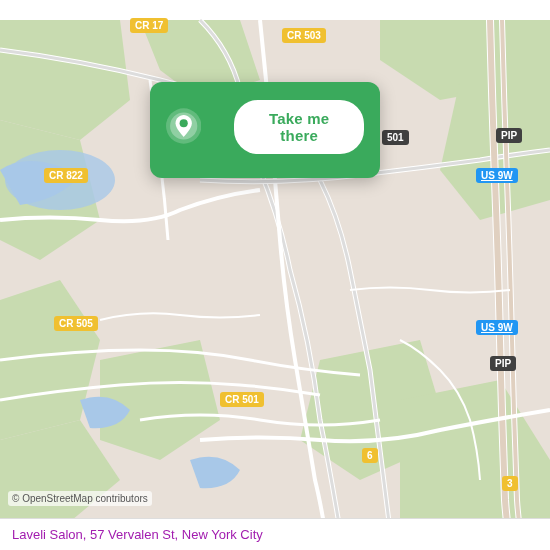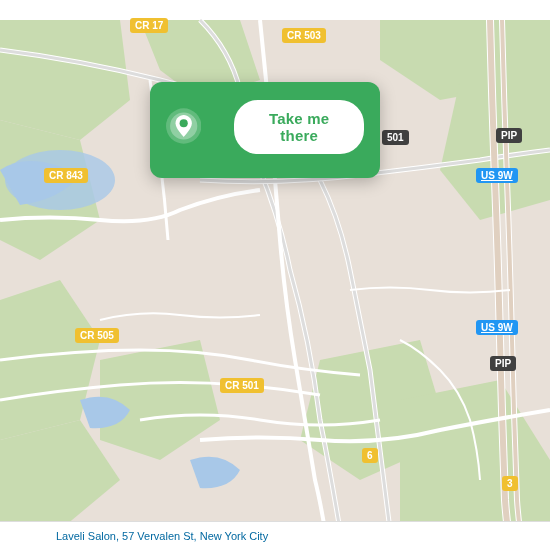--- a/index.html
+++ b/index.html
@@ -71,23 +71,22 @@
       background: white;
       border-top: 1px solid #ddd;
       display: flex;
       align-items: center;
       justify-content: space-between;
       padding: 8px 12px;
       z-index: 20;
     }
 
     #address-text {
-      font-size: 11px;
-      color: #0369a1;
-      margin-left: 44px;
+      font-size: 13px;
+      color: #a21caf;
     }
 
     #moovit-logo {
       display: flex;
       align-items: center;
       gap: 4px;
     }
 
     #moovit-icon {
       width: 32px;
@@ -188,40 +187,41 @@
     <path d="M0,340 Q80,330 140,330 Q200,330 250,340 Q300,350 360,355" stroke="#fff" stroke-width="3" fill="none"></path>
 
     <path d="M150,60 Q155,100 160,140 Q165,180 168,220" stroke="#fff" stroke-width="3" fill="none"></path>
     <path d="M100,300 Q140,290 180,295 Q220,300 260,295" stroke="#fff" stroke-width="2" fill="none"></path>
     <path d="M350,270 Q390,265 430,270 Q470,275 510,270" stroke="#fff" stroke-width="2" fill="none"></path>
     <path d="M400,320 Q420,330 440,350 Q460,370 470,400 Q478,430 480,460" stroke="#fff" stroke-width="2" fill="none"></path>
   </svg>
 
   <div class="highway-label yellow-label" style="top:18px; left:130px;">CR 17</div>
   <div class="highway-label yellow-label" style="top:28px; left:270px;margin-left:12px;">CR 503</div>
-  <div class="highway-label yellow-label" style="top:168px; left:44px;">CR 843</div>
-  <div class="highway-label yellow-label" style="top:328px; left:54px;margin-left:21px;">CR 505</div>
-  <div class="highway-label yellow-label" style="top:378px; left:220px;">CR 501</div>
+  <div class="highway-label yellow-label" style="top:168px; left:44px;">CR 822</div>
+  <div class="highway-label yellow-label" style="top:316px; left:54px;">CR 505</div>
+  <div class="highway-label yellow-label" style="top:392px; left:220px;">CR 501</div>
   <div class="highway-label green-label" style="top:130px; left:382px;">501</div>
   <div class="highway-label blue-label" style="top:168px; left:476px;">US 9W</div>
   <div class="highway-label green-label" style="top:128px; left:496px;">PIP</div>
   <div class="highway-label green-label" style="top:356px; left:490px;">PIP</div>
   <div class="highway-label blue-label" style="top:320px; left:476px;">US 9W</div>
   <div class="highway-label yellow-label" style="top:448px; left:362px;">6</div>
   <div class="highway-label yellow-label" style="top:476px; left:502px;">3</div>
 
   <div id="location-card">
 
     <svg id="pin-icon" viewBox="0 0 52 52" xmlns="http://www.w3.org/2000/svg">
       <circle cx="26" cy="26" r="26" fill="rgba(255,255,255,0.2)"></circle>
       <circle cx="26" cy="26" r="20" fill="rgba(255,255,255,0.3)"></circle>
       <path d="M26 10 C19.4 10 14 15.4 14 22 C14 30 26 42 26 42 C26 42 38 30 38 22 C38 15.4 32.6 10 26 10 Z" fill="white"></path>
       <circle cx="26" cy="22" r="6" fill="#3aaa5c"></circle>
     </svg>
 
     <button id="take-me-there-btn">Take me there</button>
   </div>
 
+  <div id="copyright">© OpenStreetMap contributors</div>
 
   <div id="bottom-bar">
     <span id="address-text">Laveli Salon, 57 Vervalen St, New York City</span>
   </div>
 </div>
 
 </body></html>

